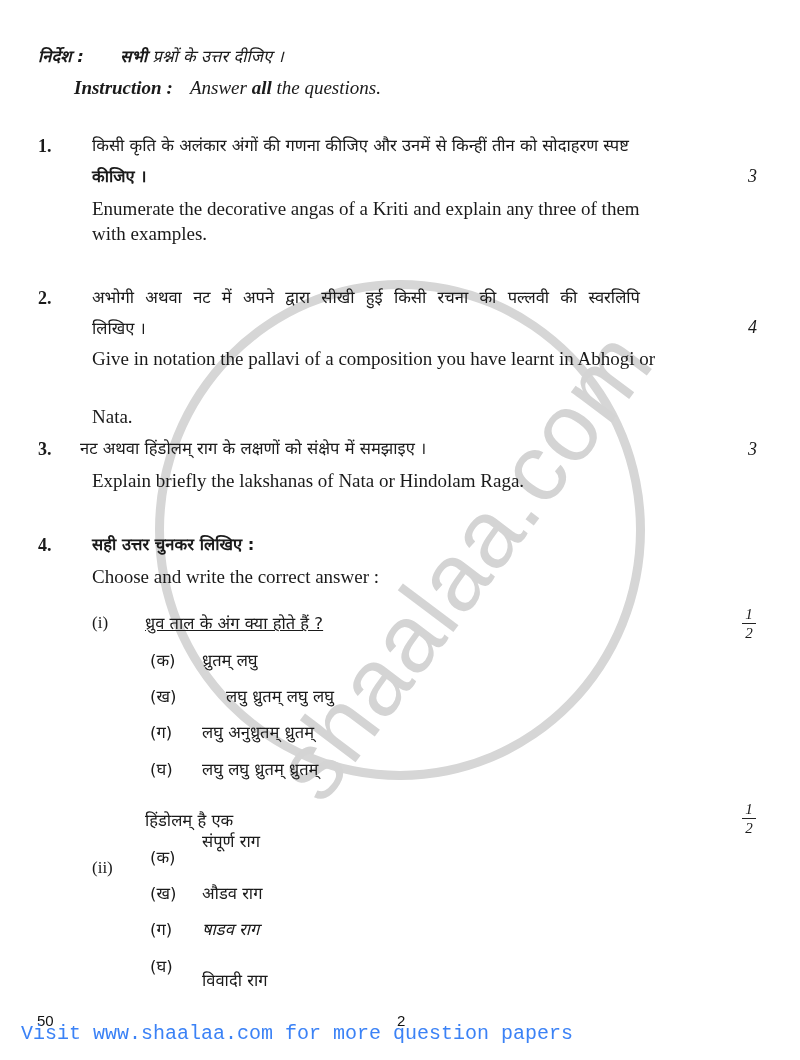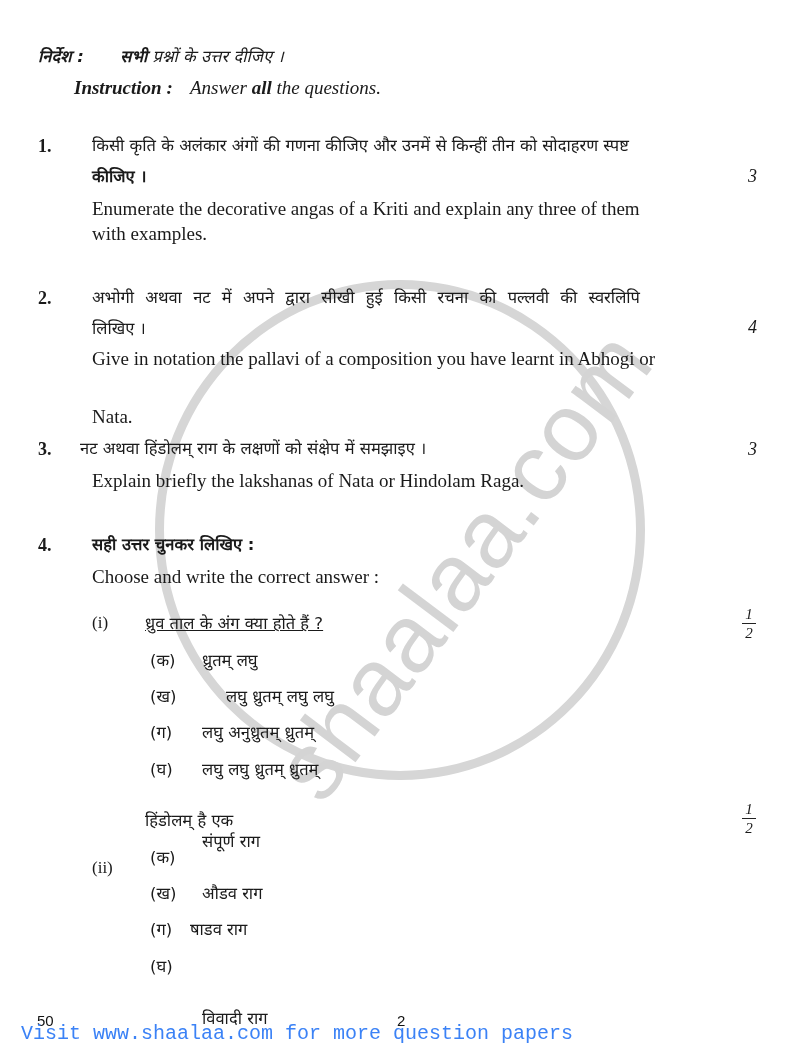--- a/index.html
+++ b/index.html
@@ -102,22 +102,22 @@
       <div class="abs hi" style="left:145px; top:808px;">हिंडोलम् है एक</div>
       <div class="frac" style="left:742px; top:801px;">
         <span class="n">1</span>
         <span class="d">2</span>
       </div>
       <div class="abs hi" style="left:150px; top:845px;">(क)</div>
       <div class="abs hi" style="left:202px; top:829px;">संपूर्ण राग</div>
       <div class="abs hi" style="left:150px; top:881px;">(ख)</div>
       <div class="abs hi" style="left:202px; top:881px;">औडव राग</div>
       <div class="abs hi" style="left:150px; top:917px;">(ग)</div>
-      <div class="abs hi" style="left:190px; top:917px;">षाडव राग</div>
+      <div class="abs hi" style="left:202px; top:917px;font-style:italic;">षाडव राग</div>
       <div class="abs hi" style="left:150px; top:954px;">(घ)</div>
-      <div class="abs hi" style="left:202px; top:1006px;text-align:center;">विवादी राग</div>
+      <div class="abs hi" style="left:202px; top:968px;text-align:center;">विवादी राग</div>
     </div>
   </div>
 
   <div class="abs small-footer" style="left:37px; top:1012px;">50</div>
   <div class="abs small-footer" style="left:397px; top:1012px;">2</div>
   <div class="abs footer" style="left:21px; top:1022px;">Visit www.shaalaa.com for more question papers</div>
 </div>
 
 </body></html>

